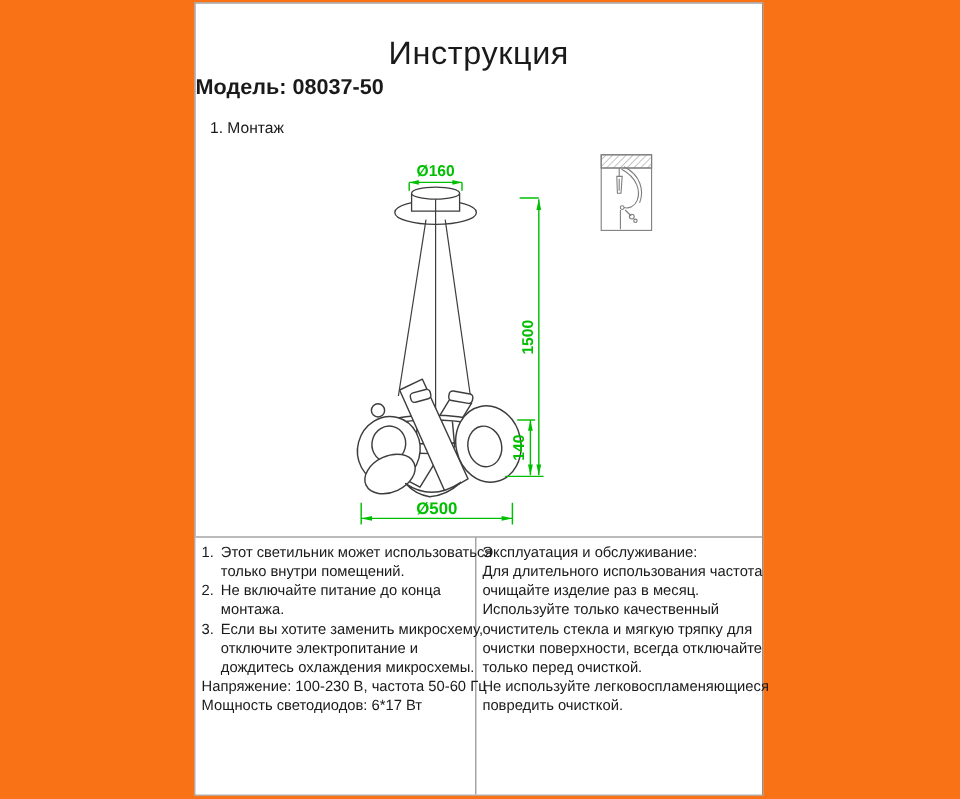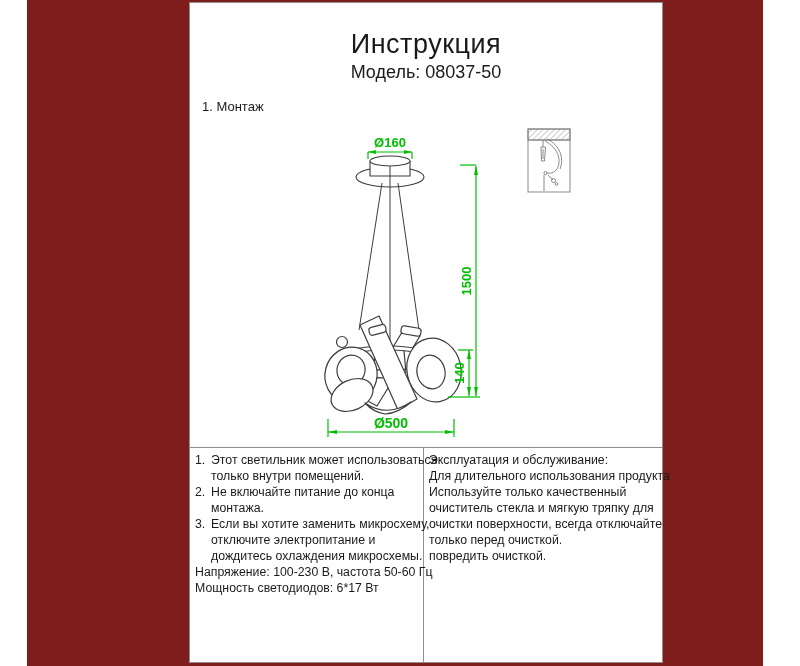--- a/index.html
+++ b/index.html
@@ -1,23 +1,23 @@
 <!DOCTYPE html>
 <html><head>
 <meta charset="utf-8">
 <style>
   html,body{margin:0;padding:0;background:#ffffff;}
   body{font-family:"Liberation Sans", sans-serif;color:#1a1a1a;}
-  #canvas{position:relative;width:736px;height:666px;background:#7f1d1d;overflow:hidden;margin-left:27px;}
+  #canvas{position:relative;width:800px;height:666px;background:#f97316;overflow:hidden;}
   .page{position:absolute;left:162px;top:2px;width:472px;height:659px;
         border:1px solid #8f8f8f;background:#ffffff;}
   .title{position:absolute;top:26px;left:0;width:100%;text-align:center;
          font-size:27px;font-weight:400;letter-spacing:0.5px;}
-  .model{position:absolute;top:59px;left:0;width:100%;text-align:center;
-         font-size:18px;font-weight:400;}
+  .model{position:absolute;top:59px;left:0;width:100%;
+         font-size:18px;font-weight:700;}
   .section-label{position:absolute;top:96px;left:12px;font-size:13px;}
   .diagram-svg{position:absolute;left:0;top:115px;width:472px;height:328px;}
 
   .notes-table{position:absolute;left:0;right:0;top:444px;bottom:0;
                border-top:1px solid #8f8f8f;display:flex;background:#fff;}
   .cell{font-size:12.3px;line-height:16px;}
   .cell-left{width:234px;flex:none;border-right:1px solid #8f8f8f;
              padding:4px 2px 0 5px;box-sizing:border-box;}
   .cell-right{flex:1;padding:4px 0 0 5px;box-sizing:border-box;}
   .li-row{display:flex;}
@@ -146,23 +146,25 @@
             <div class="tline">отключите электропитание и</div>
             <div class="tline">дождитесь охлаждения микросхемы.</div>
           </span>
         </div>
         <div class="tline">Напряжение: 100-230 В, частота 50-60 Гц</div>
         <div class="tline">Мощность светодиодов: 6*17 Вт</div>
       </div>
 
       <div class="cell cell-right">
         <div class="tline">Эксплуатация и обслуживание:</div>
-        <div class="tline">Для длительного использования продукта</div>
+        <div class="tline">Для длительного использования частота</div>
+        <div class="tline">очищайте изделие раз в месяц.</div>
         <div class="tline">Используйте только качественный</div>
         <div class="tline">очиститель стекла и мягкую тряпку для</div>
         <div class="tline">очистки поверхности, всегда отключайте</div>
         <div class="tline">только перед очисткой.</div>
+        <div class="tline">Не используйте легковоспламеняющиеся</div>
         <div class="tline">повредить очисткой.</div>
       </div>
     </div>
 
   </div>
 </div>
 
 </body></html>

